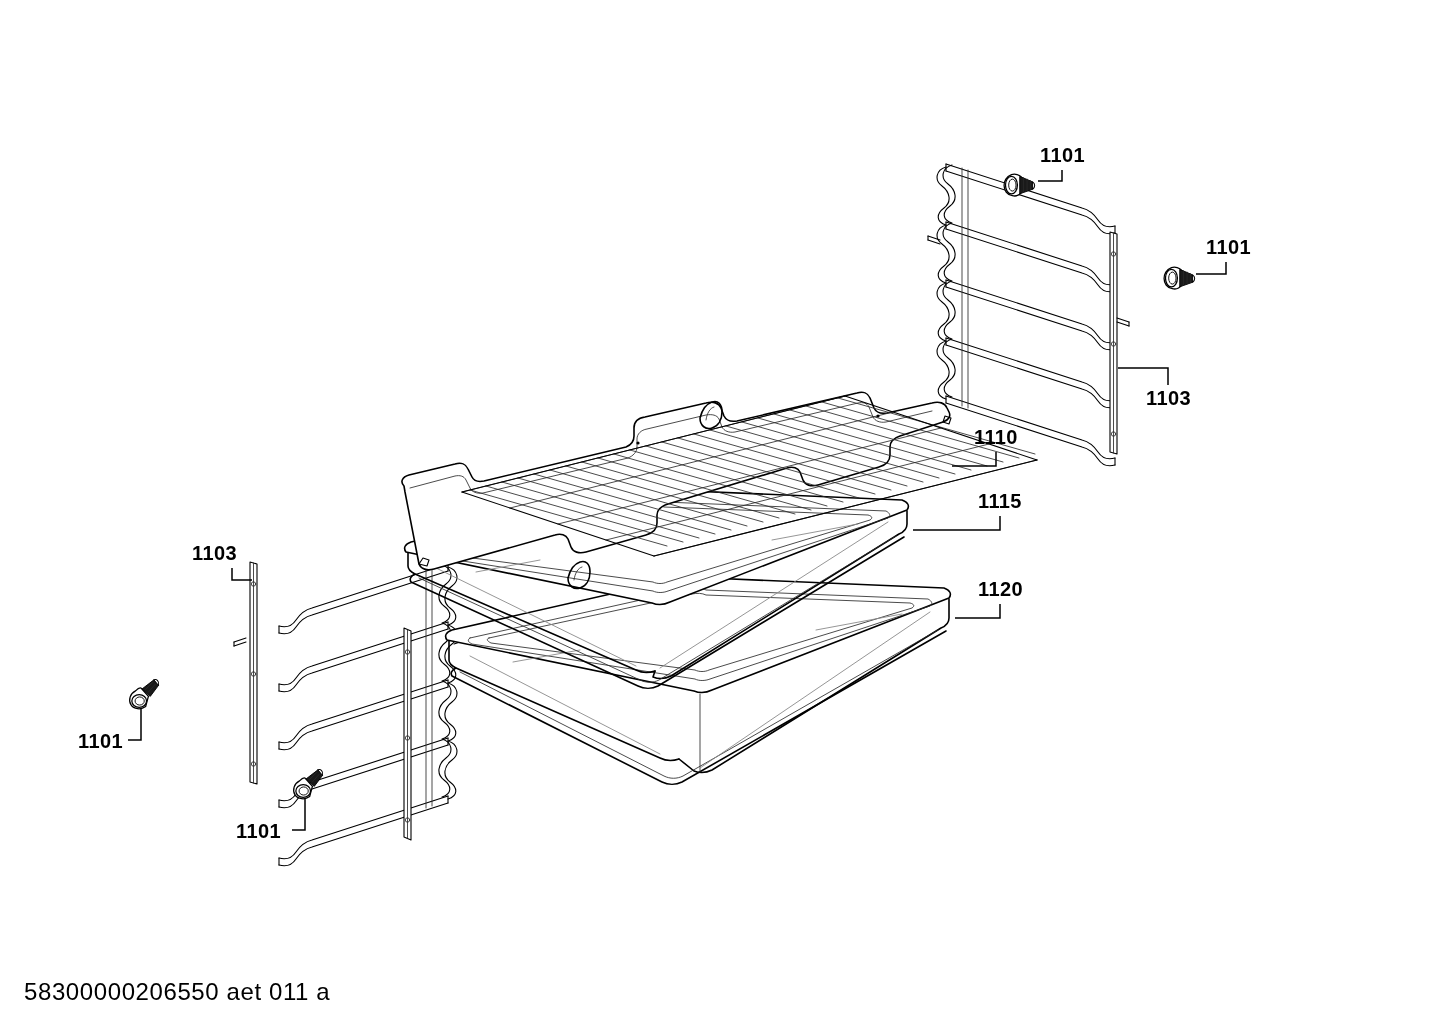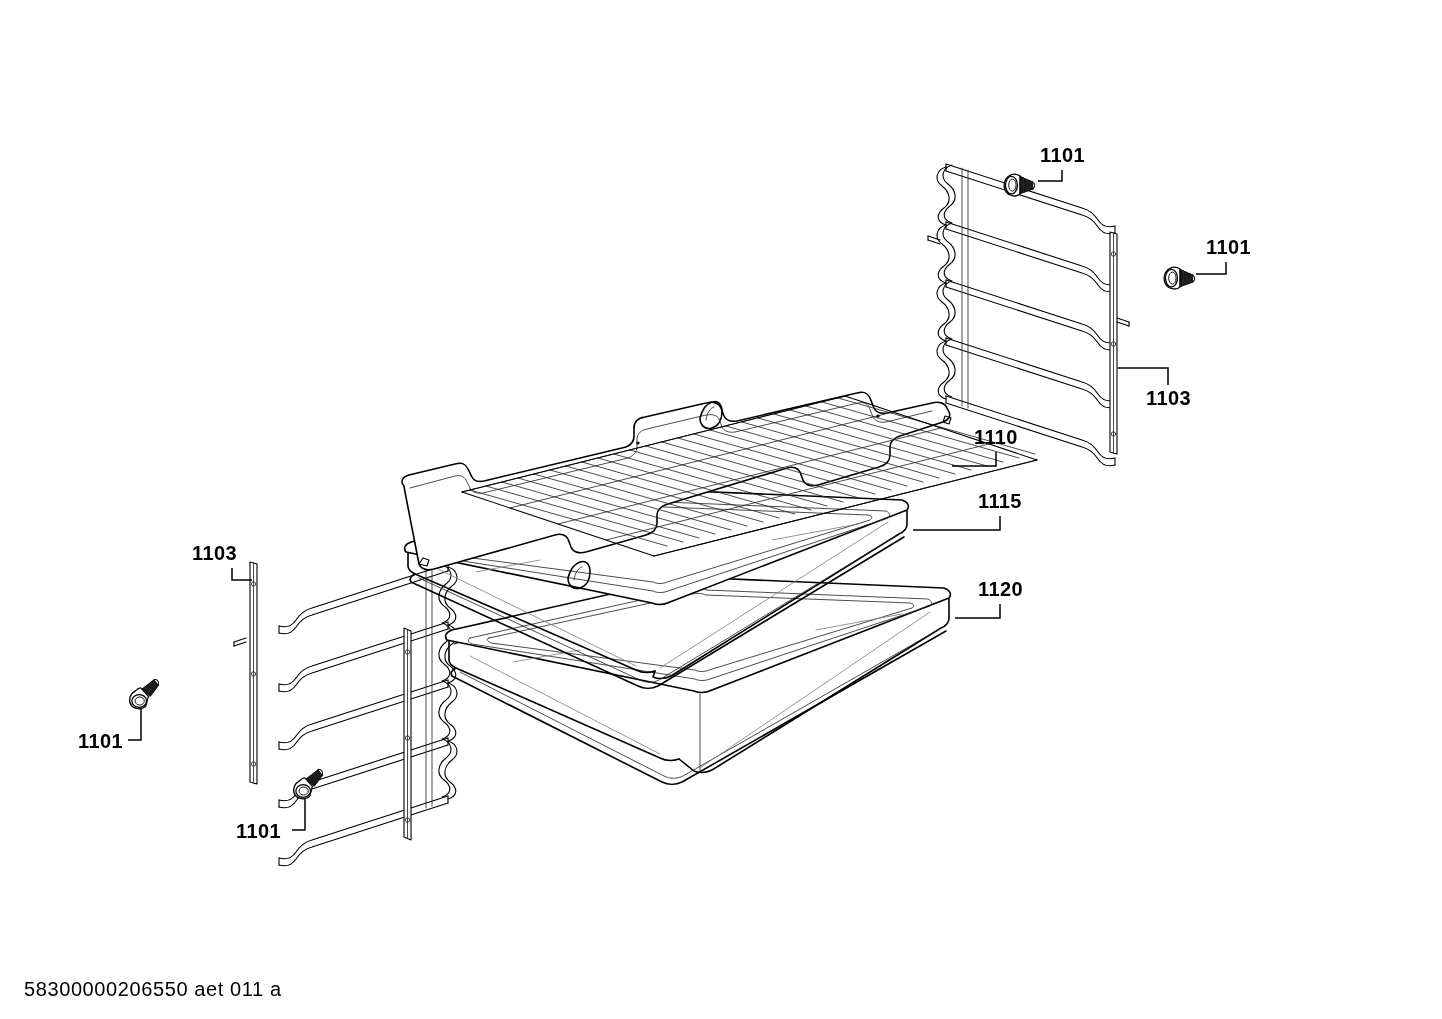--- a/index.html
+++ b/index.html
@@ -97,21 +97,21 @@
     font-size: 20px;
     font-weight: 700;
     fill: #000000;
     letter-spacing: 0.4px;
   }
   .footer-text {
     position: absolute;
     left: 24px;
     top: 978px;
     font-family: "Liberation Sans", sans-serif;
-    font-size: 20px;
+    font-size: 24px;
     font-weight: 400;
     color: #000000;
     letter-spacing: 0.6px;
     white-space: nowrap;
   }
 </style>
 </head>
 <body>
 
 <div id="diagram-root">

